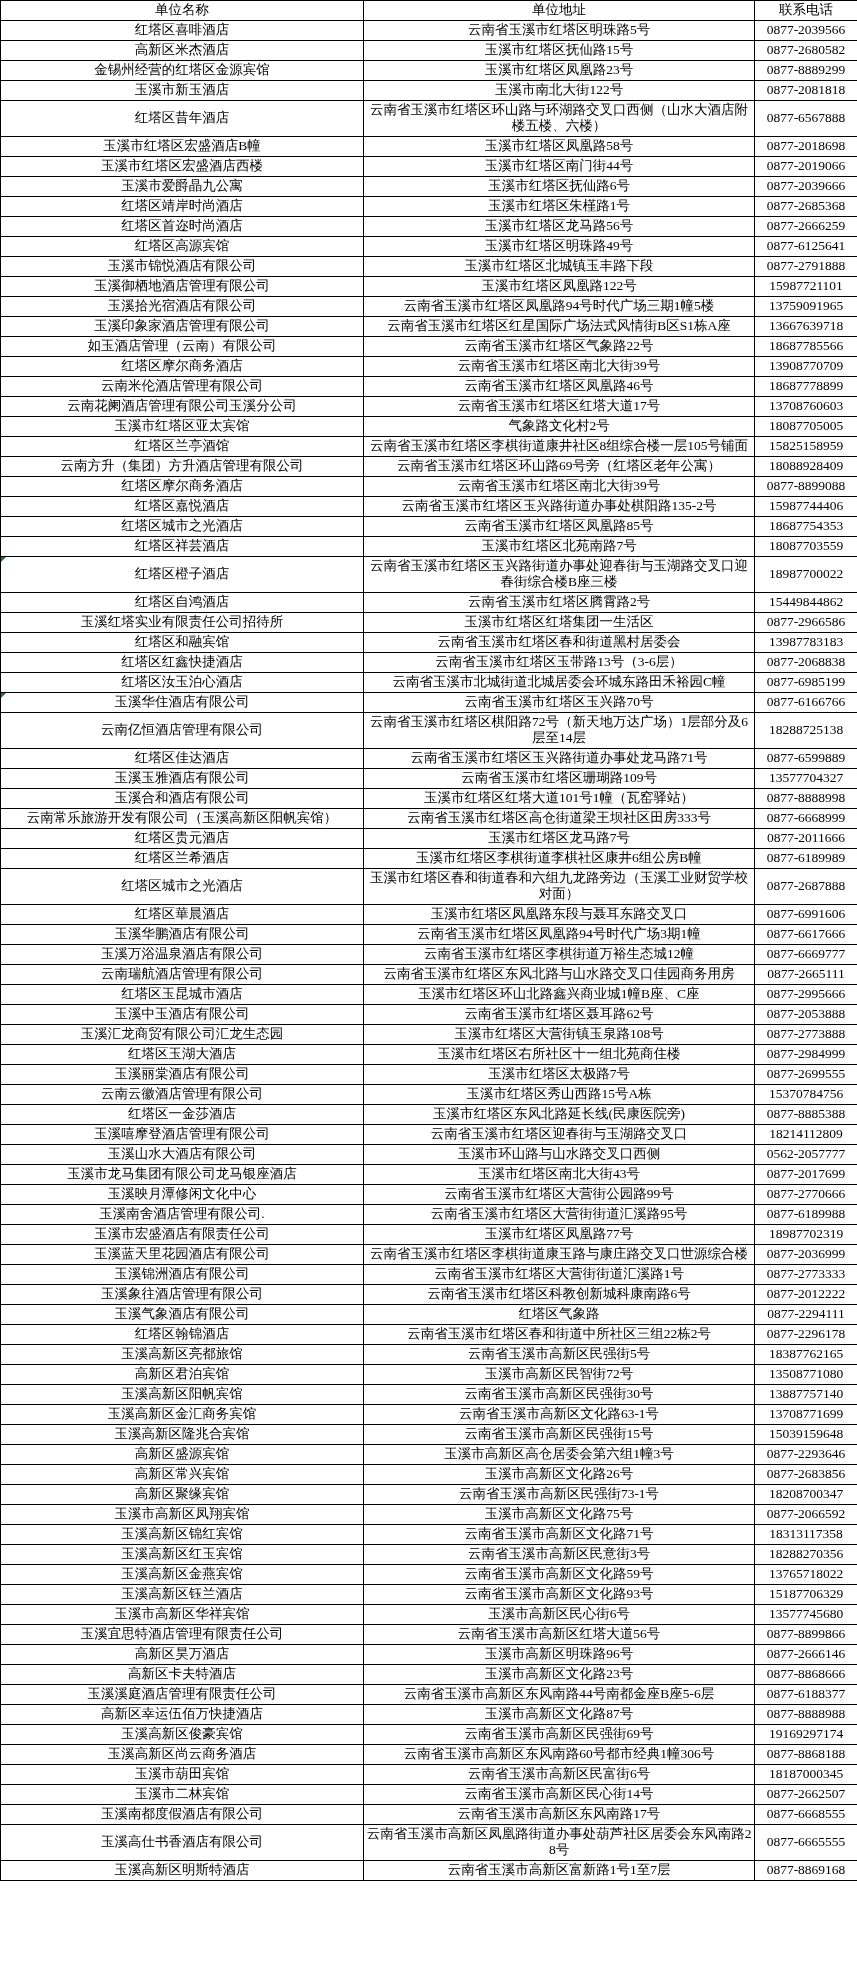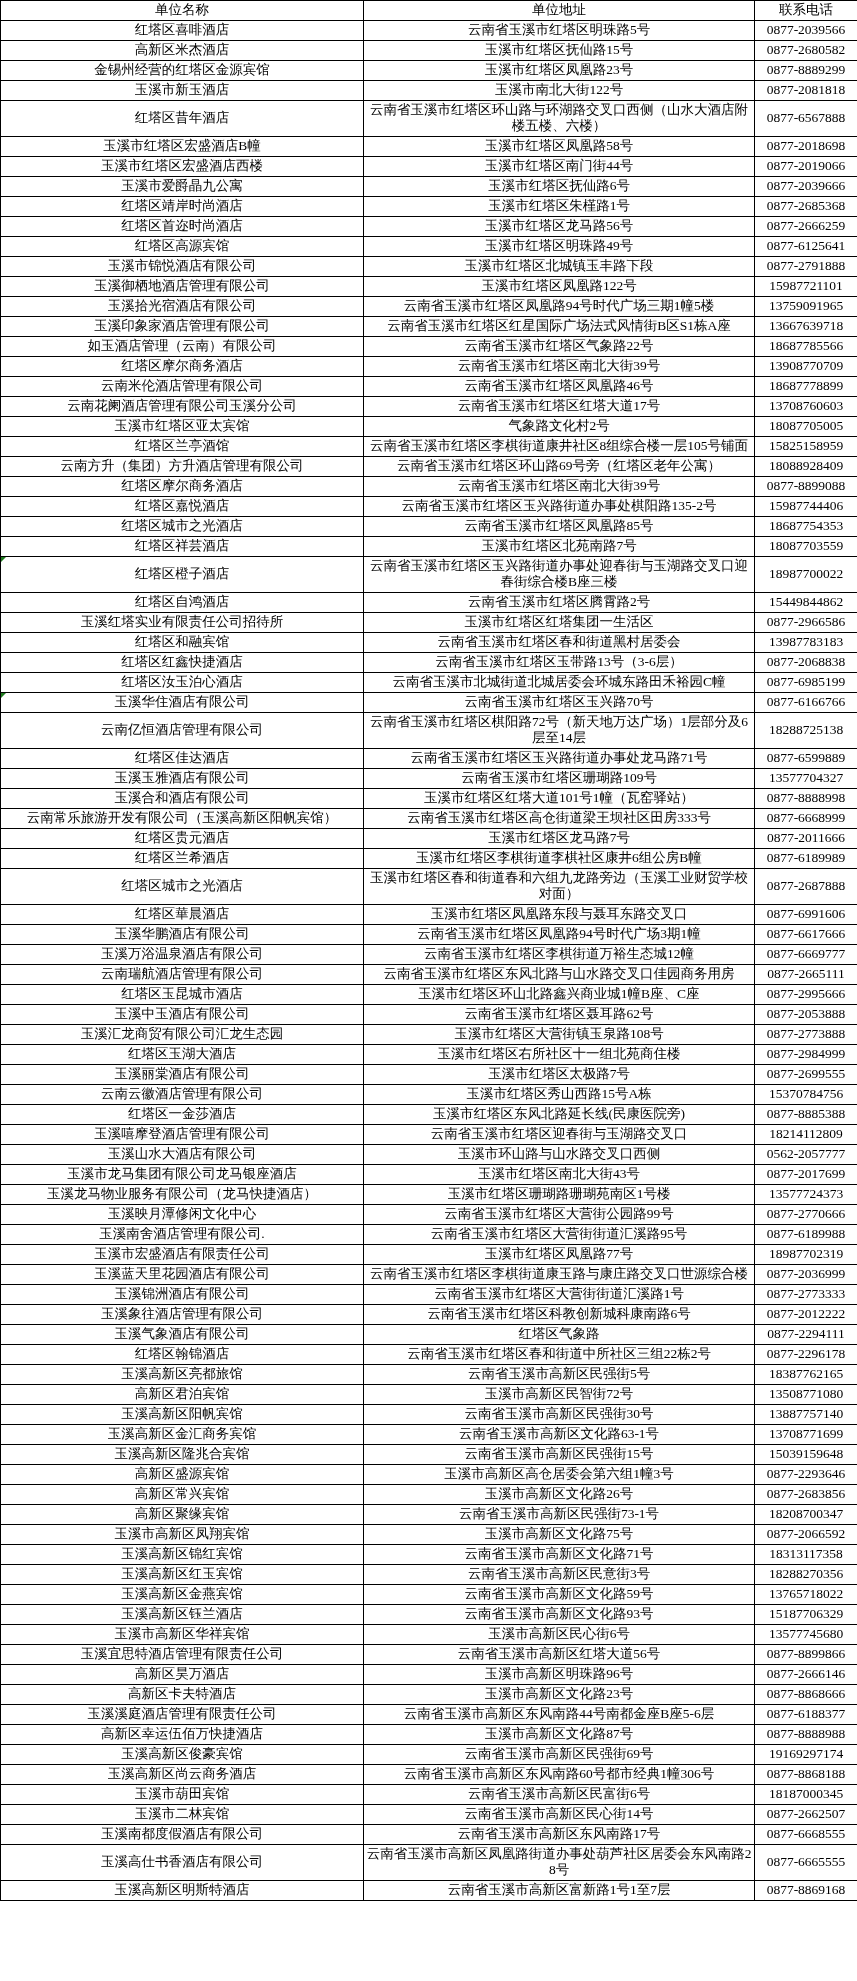--- a/index.html
+++ b/index.html
@@ -335,25 +335,20 @@
         <td>玉溪山水大酒店有限公司</td>
         <td>玉溪市环山路与山水路交叉口西侧</td>
         <td class="tel-cell">0562-2057777</td>
       </tr>
       <tr>
         <td>玉溪市龙马集团有限公司龙马银座酒店</td>
         <td>玉溪市红塔区南北大街43号</td>
         <td class="tel-cell">0877-2017699</td>
       </tr>
       <tr>
-        <td>玉溪龙马物业服务有限公司（龙马快捷酒店）</td>
-        <td>玉溪市红塔区珊瑚路珊瑚苑南区1号楼</td>
-        <td class="tel-cell">13577724373</td>
-      </tr>
-      <tr>
         <td>玉溪映月潭修闲文化中心</td>
         <td>云南省玉溪市红塔区大营街公园路99号</td>
         <td class="tel-cell">0877-2770666</td>
       </tr>
       <tr>
         <td>玉溪南舍酒店管理有限公司.</td>
         <td>云南省玉溪市红塔区大营街街道汇溪路95号</td>
         <td class="tel-cell">0877-6189988</td>
       </tr>
       <tr>

